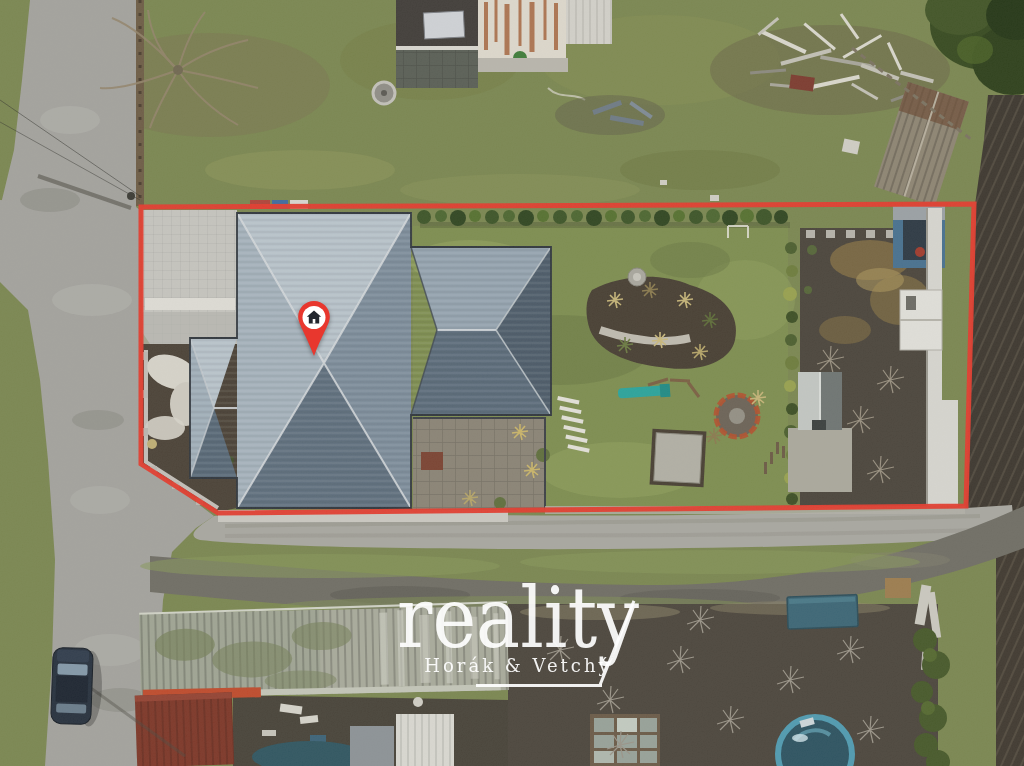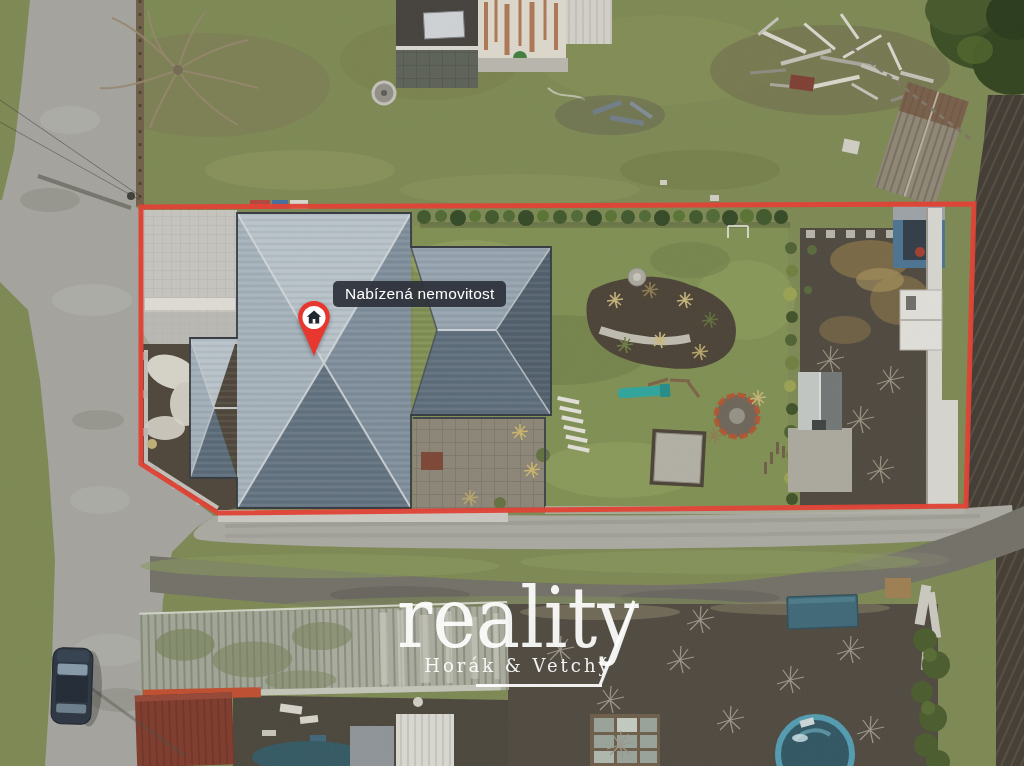--- a/index.html
+++ b/index.html
@@ -550,21 +550,20 @@
           <line x1="437" y1="330" x2="411" y2="415"></line>
   </g>
   <path d="M237,213 L411,213 L411,247 L551,247 L551,415 L411,415 L411,508 L237,508 L237,478 L190,478 L190,338 L237,338 Z" fill="none" stroke="#2f353c" stroke-width="1.8"></path>
 </g>
 
 <polygon points="141,207 974,204 966,506 218,513 141,464" fill="none" style="stroke:var(--outline-red,#e23b2e)" stroke-width="5" stroke-linejoin="miter" opacity=".96"></polygon>
 
 <rect width="1024" height="766" filter="url(#grain)" opacity=".07"></rect>
 </svg>
 
-<div class="property-label">Nabízená nemovitost</div>
 
 <div class="pin">
   <svg width="34" height="58" viewBox="0 0 34 58">
     <path d="M17,1 C8.2,1 1.2,8 1.2,16.8 C1.2,24 7,30.5 17,56 C27,30.5 32.8,24 32.8,16.8 C32.8,8 25.8,1 17,1 Z" style="fill:var(--pin-red,#e8372e)"></path>
     <circle cx="17" cy="17.5" r="11.5" fill="#ffffff"></circle>
     <path d="M17,10.5 L9.8,16.8 L11.8,16.8 L11.8,23.5 L22.2,23.5 L22.2,16.8 L24.2,16.8 Z" fill="#22262e"></path>
     <rect x="15.7" y="19" width="2.6" height="4.5" fill="#ffffff"></rect>
   </svg>
 </div>
 

